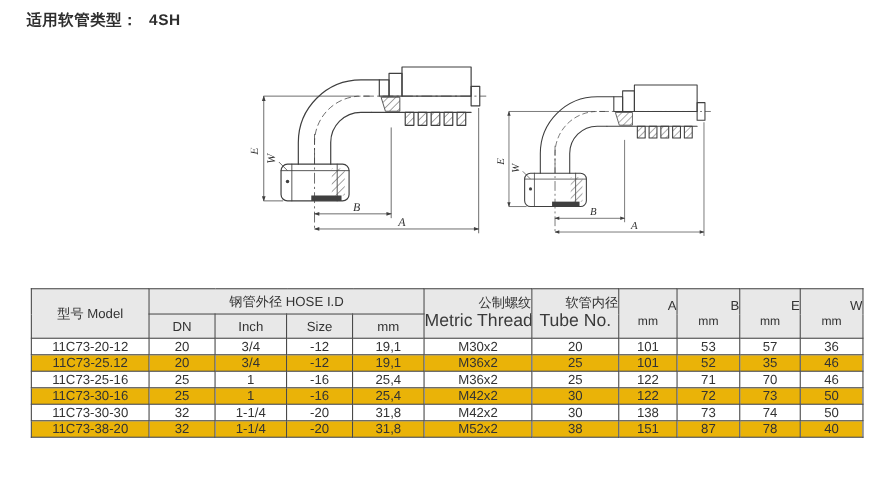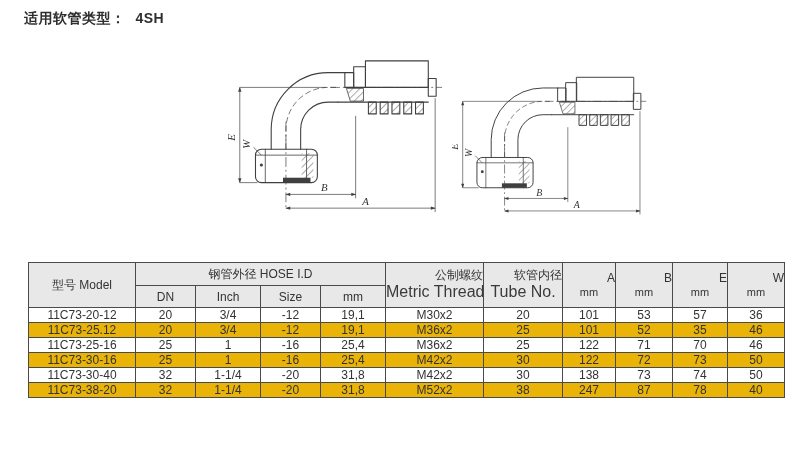--- a/index.html
+++ b/index.html
@@ -202,40 +202,40 @@
         <td>-16</td>
         <td>25,4</td>
         <td>M42x2</td>
         <td>30</td>
         <td>122</td>
         <td>72</td>
         <td>73</td>
         <td>50</td>
       </tr>
       <tr>
-        <td>11C73-30-40</td>
+        <td>11C73-30-30</td>
         <td>32</td>
         <td>1-1/4</td>
         <td>-20</td>
         <td>31,8</td>
         <td>M42x2</td>
         <td>30</td>
         <td>138</td>
         <td>73</td>
         <td>74</td>
         <td>50</td>
       </tr>
       <tr class="alt">
         <td>11C73-38-20</td>
         <td>32</td>
         <td>1-1/4</td>
         <td>-20</td>
         <td>31,8</td>
         <td>M52x2</td>
         <td>38</td>
-        <td>247</td>
+        <td>151</td>
         <td>87</td>
         <td>78</td>
         <td>40</td>
       </tr>
     </tbody>
   </table>
 </div>
 
 </body></html>

